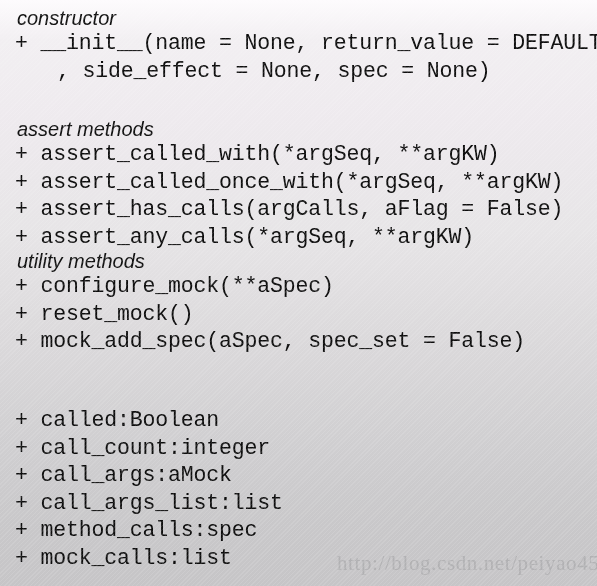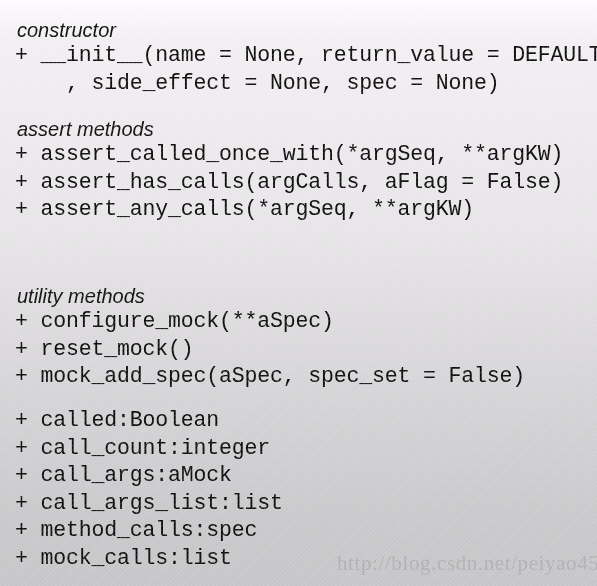--- a/index.html
+++ b/index.html
@@ -75,47 +75,46 @@
 
   .section-heading {
     font-family: "Liberation Sans", sans-serif;
     font-style: italic;
     font-weight: 400;
     font-size: 20px;
     color: #111111;
     padding-left: 17px;
     line-height: 24px;
     white-space: nowrap;
-    margin-top: 12px;
   }
 
   .member-list {
     margin: 0;
     padding: 0;
     list-style: none;
   }
 
   .member {
     font-family: "Liberation Mono", monospace;
     font-size: 21.5px;
     color: #0d0d0d;
     line-height: 27.5px;
     white-space: pre;
     padding-left: 15px;
     letter-spacing: -0.15px;
   }
 
   .member.continuation {
-    padding-left: 15px;
+    padding-left: 6px;
   }
 
   
   #sec-constructor { top: 6px; }
-  #sec-assert      { top: 105px; }
-  #sec-utility     { top: 272px; }
+  #sec-assert      { top: 117px; }
+  #sec-utility     { top: 249px; }
   #sec-statistics  { top: 407px; }
 </style>
 </head>
 <body>
 
 <div id="canvas">
 
   <div class="watermark">http://blog.csdn.net/peiyao456</div>
 
   <div class="content">
@@ -124,20 +123,21 @@
       <div class="section-heading">constructor</div>
       <ul class="member-list">
         <li class="member">+ __init__(name = None, return_value = DEFAULT</li>
         <li class="member continuation">    , side_effect = None, spec = None)</li>
       </ul>
     </div>
 
     <div class="section" id="sec-assert">
       <div class="section-heading">assert methods</div>
       <ul class="member-list">
+        <li class="member">+ assert_called_with(*argSeq, **argKW)</li>
         <li class="member">+ assert_called_once_with(*argSeq, **argKW)</li>
         <li class="member">+ assert_has_calls(argCalls, aFlag = False)</li>
         <li class="member">+ assert_any_calls(*argSeq, **argKW)</li>
       </ul>
     </div>
 
     <div class="section" id="sec-utility">
       <div class="section-heading">utility methods</div>
       <ul class="member-list">
         <li class="member">+ configure_mock(**aSpec)</li>

